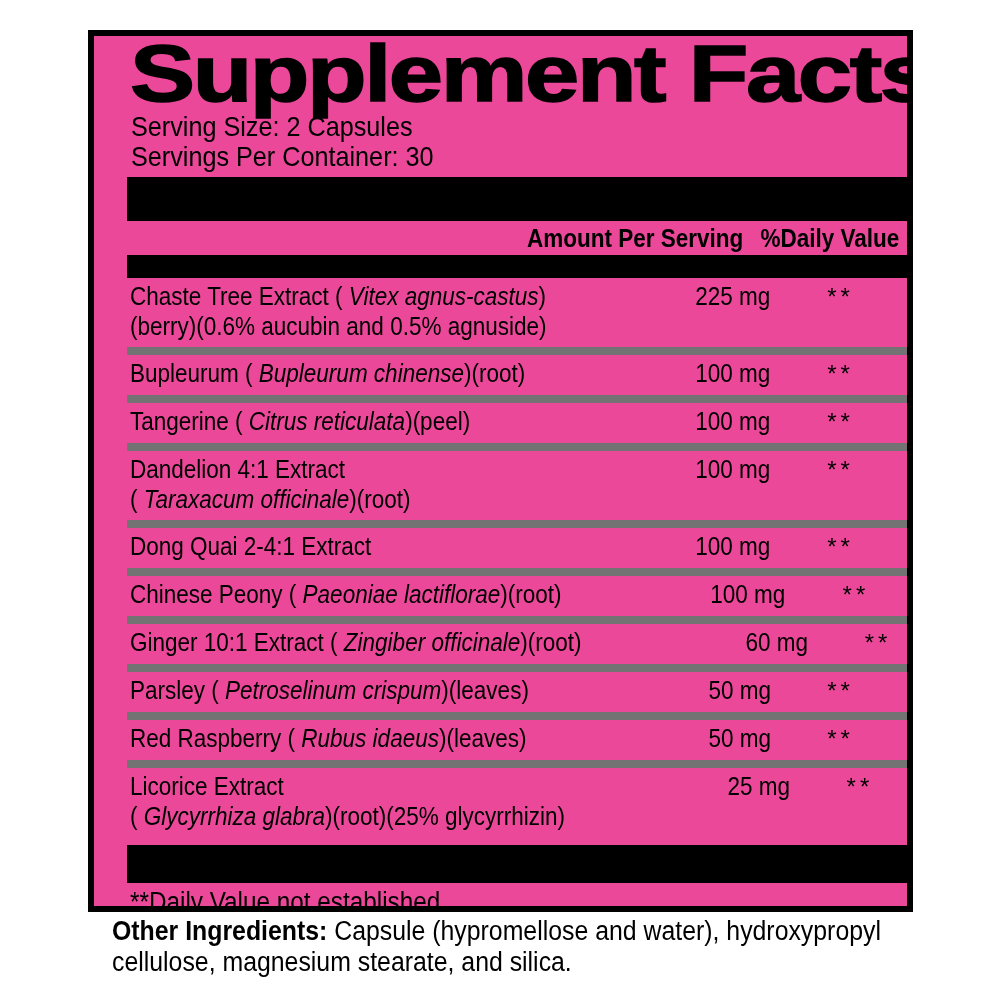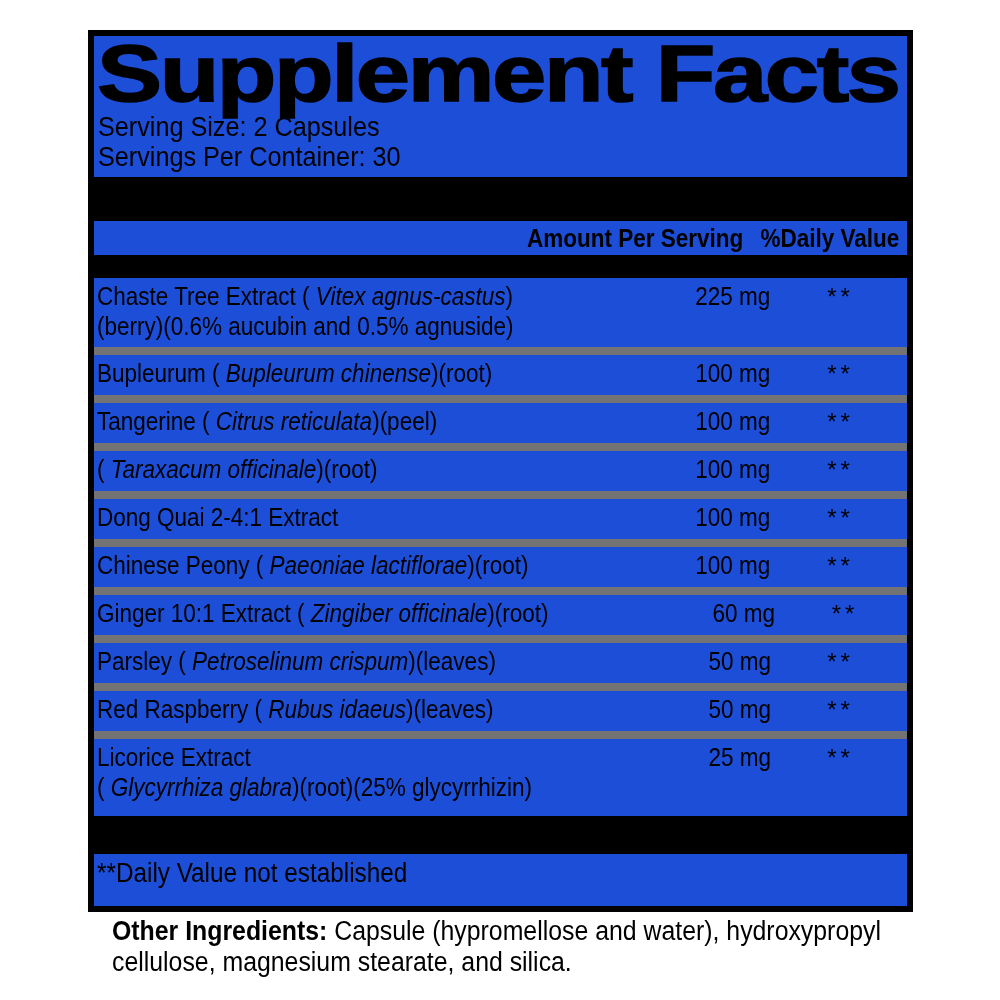--- a/index.html
+++ b/index.html
@@ -4,21 +4,21 @@
 <style>
   html,body{margin:0;padding:0;}
   body{
     width:1000px;height:1000px;position:relative;
     background:#ffffff;color:#000000;
     font-family:"Liberation Sans","DejaVu Sans",sans-serif;
     overflow:hidden;
   }
   .panel{
     position:absolute;left:88px;top:30px;width:825px;height:882px;
-    border:6px solid #000;box-sizing:border-box;background:#1d4ed8;overflow:hidden;
+    border:6px solid #000;box-sizing:border-box;background:#ec4899;overflow:hidden;padding-left:33px;
   }
   
   .cond{display:inline-block;transform:scaleX(0.9);transform-origin:0 50%;white-space:nowrap;}
   .title{font-size:80px;line-height:76px;font-weight:700;margin-left:3px;letter-spacing:-2px;}
   .title .stretch{display:inline-block;transform:scaleX(1.22);transform-origin:0 58%;white-space:nowrap;-webkit-text-stroke:1.5px #000;}
   .serving{font-size:28px;line-height:30px;margin-left:4px;}
   .bar{background:#000;width:100%;}
   .bar1{height:44px;margin-top:5px;}
   .bar2{height:23px;}
   .bar3{height:38px;margin-top:8px;}
@@ -80,20 +80,21 @@
       </div>
       <div class="row">
         <div class="cell-name">
           <div class="name-line"><span class="cond"><span>Tangerine ( </span><span class="it">Citrus reticulata</span><span>)(peel)</span></span></div>
         </div>
         <div class="cell-amount"><span class="cond">100 mg</span></div>
         <div class="cell-dv">**</div>
       </div>
       <div class="row">
         <div class="cell-name">
+          <div class="name-line"><span class="cond"><span>Dandelion 4:1 Extract</span></span></div>
           <div class="name-line"><span class="cond"><span>( </span><span class="it">Taraxacum officinale</span><span>)(root)</span></span></div>
         </div>
         <div class="cell-amount"><span class="cond">100 mg</span></div>
         <div class="cell-dv">**</div>
       </div>
       <div class="row">
         <div class="cell-name">
           <div class="name-line"><span class="cond"><span>Dong Quai 2-4:1 Extract</span></span></div>
         </div>
         <div class="cell-amount"><span class="cond">100 mg</span></div>

